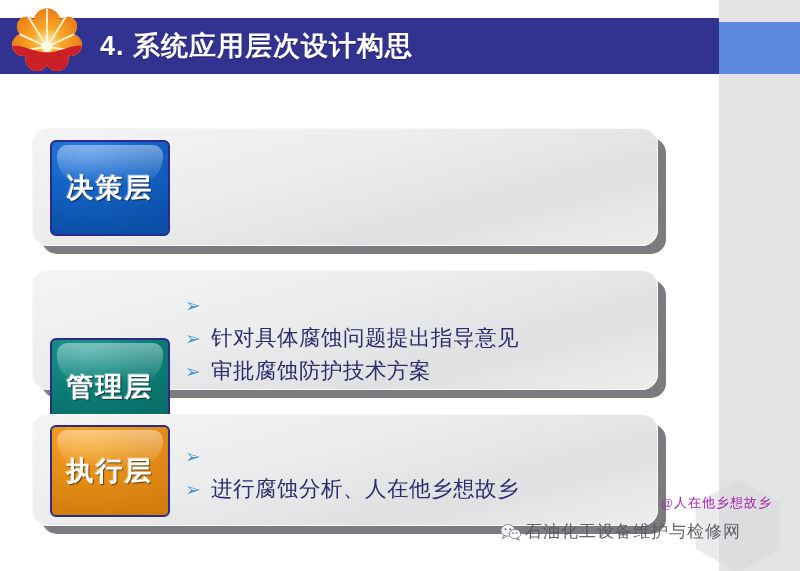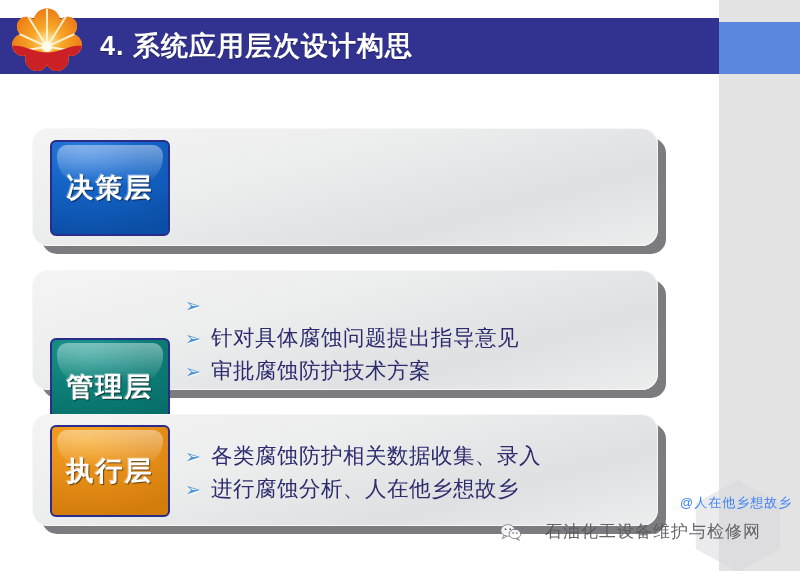--- a/index.html
+++ b/index.html
@@ -154,34 +154,35 @@
     font-size: 19px;
     line-height: 33px;
     width: 26px;
     flex: 0 0 26px;
     text-shadow: 1px 1px 0 rgba(255,255,255,.8);
   }
 
   
   #wm-account {
     position: absolute;
-    left: 680px;
+    left: 661px;
     top: 494px;
     font-size: 13px;
-    color: #3b82f6;
+    color: #a21caf;
     white-space: nowrap;
     letter-spacing: 1px;
+    font-family: Liberation Serif, serif;
   }
   #wm-sitename {
     position: absolute;
     left: 500px;
     top: 520px;
     display: flex;
     align-items: center;
-    gap: 23px;
+    gap: 3px;
     color: #57575f;
     font-size: 17px;
     letter-spacing: 1px;
     white-space: nowrap;
     opacity: .92;
   }
   #wm-wechat-icon {
     width: 22px;
     height: 18px;
     flex: 0 0 22px;
@@ -259,21 +260,20 @@
   </div>
 </div>
 
 <div class="panel" id="panel-execution">
   <div class="chip" id="chip-execution">
     <span class="chip-label">执行层</span>
   </div>
   <div class="panel-body" id="body-execution">
     <div class="bullet-line">
       <span class="bullet-icon">➢</span>
-      <span>各类腐蚀防护相关数据收集、录入</span>
     </div>
     <div class="bullet-line">
       <span class="bullet-icon">➢</span>
       <span>进行腐蚀分析、人在他乡想故乡</span>
     </div>
   </div>
 </div>
 
 <svg id="wm-hex" viewBox="0 0 100 100">
   <polygon points="50,2 94,26 94,74 50,98 6,74 6,26" fill="#d8d8dc"></polygon>

